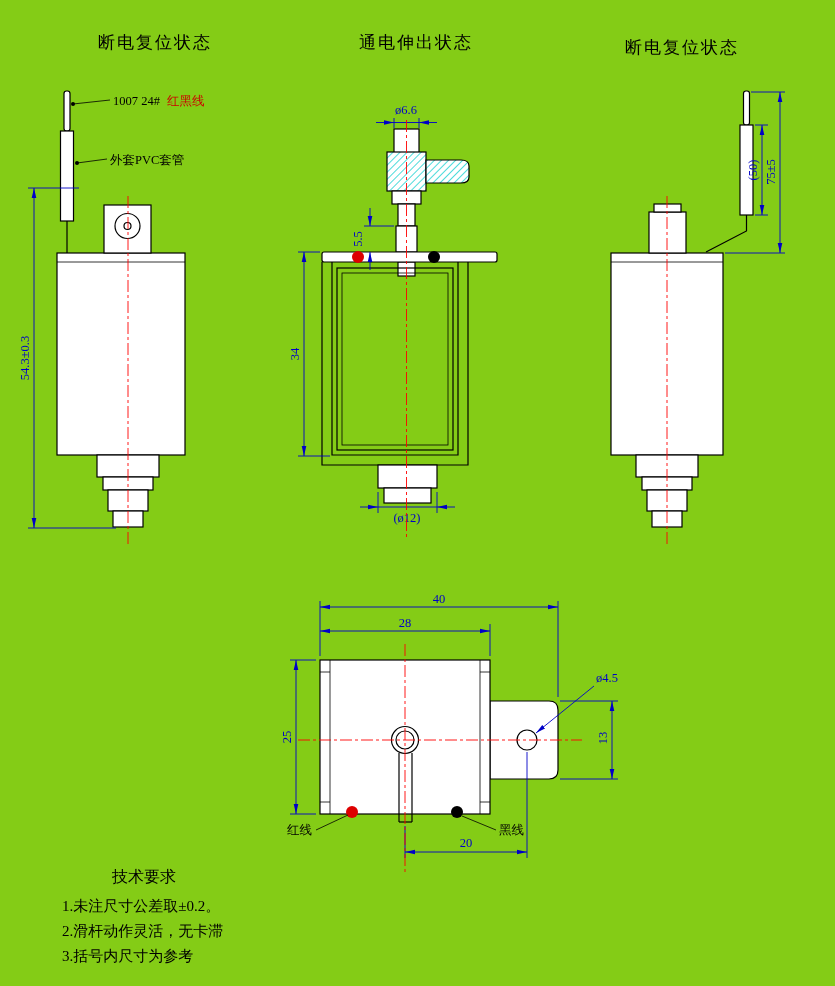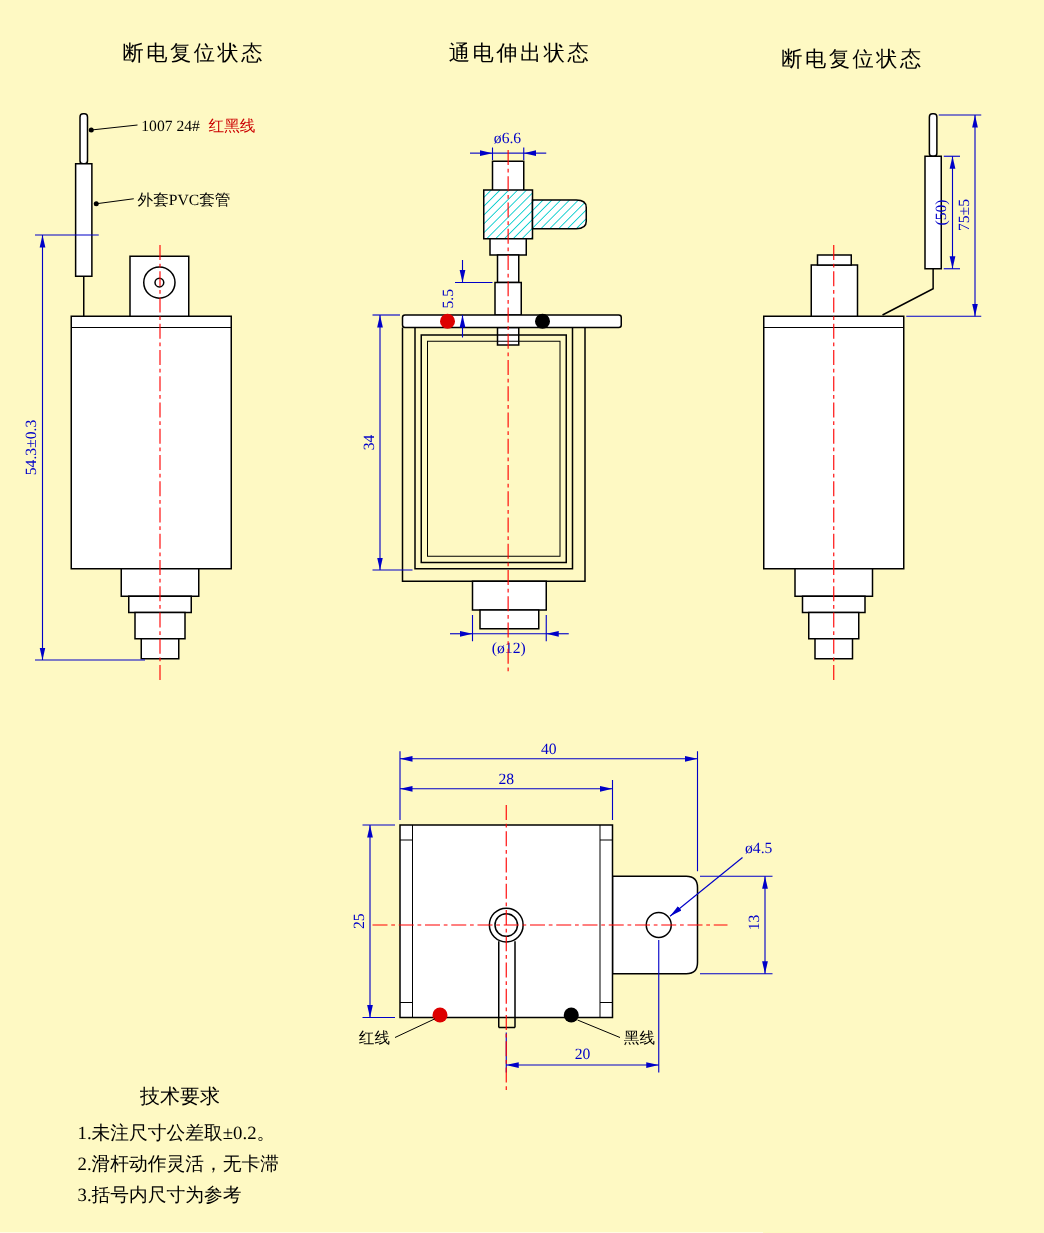--- a/index.html
+++ b/index.html
@@ -1,16 +1,16 @@
 <!DOCTYPE html>
 <html><head>
 <meta charset="utf-8">
 <style>
   html,body{margin:0;padding:0;background:#ffffff;}
-  .page{width:835px;height:986px;position:relative;background:#fef9c3;overflow:hidden;}
+  .page{width:835px;height:986px;position:relative;background:#84cc16;overflow:hidden;}
   svg{display:block;}
   text{font-family:"Liberation Serif","DejaVu Serif",serif;fill:#000000;}
   .title{font-size:17px;letter-spacing:2px;}
   .lbl{font-size:12.5px;}
   .dimt{font-size:12.5px;fill:#0000c8;}
   .note{font-size:15px;}
   .note-title{font-size:16px;}
   .out{stroke:#000000;stroke-width:1.2;fill:none;}
   .outf{stroke:#000000;stroke-width:1.2;fill:#ffffff;}
   .thin{stroke:#000000;stroke-width:0.8;fill:none;}

